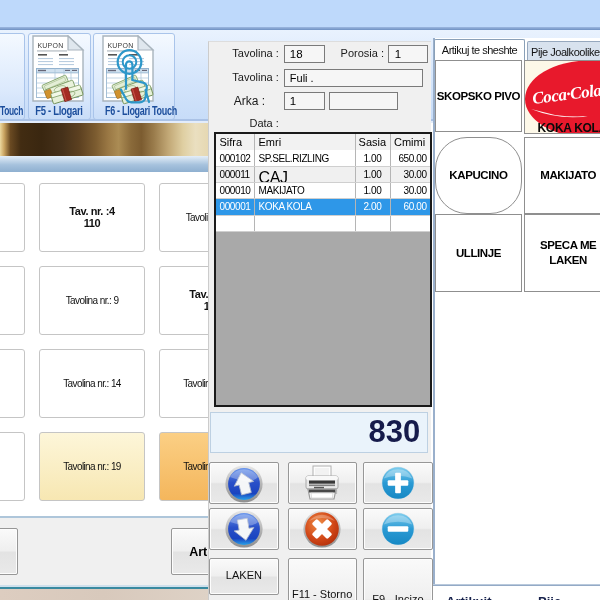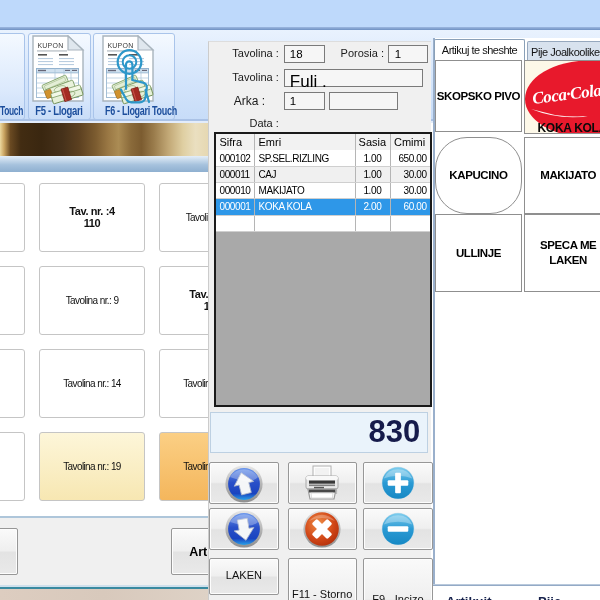--- a/index.html
+++ b/index.html
@@ -163,21 +163,21 @@
 <div id="dlg" class="abs" style="left:208px;top:41px;width:223px;height:559px;background:#f0f0f0;border-left:1px solid #cccccc;border-top:1px solid #dddddd;box-sizing:border-box;">
 
   <div class="abs" style="right:152.2px;top:5px;font-size:11px;color:#1a1a1a;">Tavolina :</div>
   <div class="abs" style="right:47px;top:5px;font-size:11px;color:#1a1a1a;">Porosia :</div>
   <div class="abs" style="right:152.2px;top:29px;font-size:11px;color:#1a1a1a;">Tavolina :</div>
   <div class="abs" style="right:166px;top:52px;font-size:12px;color:#1a1a1a;">Arka :</div>
   <div class="abs" style="right:152.2px;top:75px;font-size:11px;color:#1a1a1a;">Data :</div>
 
   <div class="abs" style="left:74.8px;top:2.5px;width:41px;height:18px;background:#f6f6f6;border:1px solid #7a7a7a;box-sizing:border-box;font-size:11.5px;padding:2.5px 0 0 5px;">18</div>
   <div class="abs" style="left:178.8px;top:2.5px;width:40.5px;height:18px;background:#f6f6f6;border:1px solid #7a7a7a;box-sizing:border-box;font-size:11.5px;padding:2.5px 0 0 6px;">1</div>
-  <div class="abs" style="left:74.8px;top:26.5px;width:139px;height:18px;background:#f6f6f6;border:1px solid #7a7a7a;box-sizing:border-box;font-size:17px;padding:2.5px 0 0 5px;">Fuli .</div>
+  <div class="abs" style="left:74.8px;top:26.5px;width:139px;height:18px;background:#f6f6f6;border:1px solid #7a7a7a;box-sizing:border-box;font-size:11px;padding:2.5px 0 0 5px;">Fuli .</div>
   <div class="abs" style="left:74.8px;top:49.5px;width:41px;height:18px;background:#f6f6f6;border:1px solid #7a7a7a;box-sizing:border-box;font-size:11.5px;padding:2.5px 0 0 5px;">1</div>
   <div class="abs" style="left:119.5px;top:49.5px;width:69px;height:18px;background:#f6f6f6;border:1px solid #7a7a7a;box-sizing:border-box;"></div>
 
   <div class="abs" style="left:4.5px;top:90px;width:218.5px;height:275px;border:2px solid #1a1a1a;box-sizing:border-box;background:#a9a9a9;overflow:hidden;">
 
     <div class="abs" style="left:0;top:0;width:214.5px;height:16px;background:#f2f2f2;border-bottom:1px solid #999;"></div>
     <div class="abs" style="left:4px;top:2px;font-size:11px;">Sifra</div>
     <div class="abs" style="left:43px;top:2px;font-size:11px;">Emri</div>
     <div class="abs" style="left:139.7px;top:2px;width:34.4px;text-align:center;font-size:11px;">Sasia</div>
     <div class="abs" style="left:174.1px;top:2px;width:40px;text-align:center;font-size:11px;">Cmimi</div>
@@ -186,21 +186,21 @@
     <div class="abs" style="left:0;top:32px;width:214.5px;height:16px;background:#f0f0f0;"></div>
     <div class="abs" style="left:0;top:48px;width:214.5px;height:16px;background:#fff;"></div>
     <div class="abs" style="left:0;top:64px;width:214.5px;height:17px;background:#2e97e8;"></div>
     <div class="abs" style="left:0;top:81px;width:214.5px;height:16px;background:#fff;"></div>
 
     <div class="abs" style="left:4px;top:19px;font-size:10px;letter-spacing:-0.4px;">000102</div>
     <div class="abs" style="left:43px;top:19px;font-size:10px;letter-spacing:-0.4px;">SP.SEL.RIZLING</div>
     <div class="abs" style="left:139.7px;top:19px;width:34.4px;text-align:center;font-size:10px;letter-spacing:-0.4px;">1.00</div>
     <div class="abs" style="left:174.1px;top:19px;width:37px;text-align:right;font-size:10px;letter-spacing:-0.4px;">650.00</div>
     <div class="abs" style="left:4px;top:35px;font-size:10px;letter-spacing:-0.4px;">000011</div>
-    <div class="abs" style="left:43px;top:35px;font-size:10px;letter-spacing:-0.4px;">CAJ</div>
+    <div class="abs" style="left:43px;top:35px;font-size:16px;letter-spacing:-0.4px;">CAJ</div>
     <div class="abs" style="left:139.7px;top:35px;width:34.4px;text-align:center;font-size:10px;letter-spacing:-0.4px;">1.00</div>
     <div class="abs" style="left:174.1px;top:35px;width:37px;text-align:right;font-size:10px;letter-spacing:-0.4px;">30.00</div>
     <div class="abs" style="left:4px;top:51px;font-size:10px;letter-spacing:-0.4px;">000010</div>
     <div class="abs" style="left:43px;top:51px;font-size:10px;letter-spacing:-0.4px;">MAKIJATO</div>
     <div class="abs" style="left:139.7px;top:51px;width:34.4px;text-align:center;font-size:10px;letter-spacing:-0.4px;">1.00</div>
     <div class="abs" style="left:174.1px;top:51px;width:37px;text-align:right;font-size:10px;letter-spacing:-0.4px;">30.00</div>
     <div class="abs" style="left:4px;top:67px;font-size:10px;letter-spacing:-0.4px;color:#fff;">000001</div>
     <div class="abs" style="left:43px;top:67px;font-size:10px;letter-spacing:-0.4px;color:#fff;">KOKA KOLA</div>
     <div class="abs" style="left:139.7px;top:67px;width:34.4px;text-align:center;font-size:10px;letter-spacing:-0.4px;color:#fff;">2.00</div>
     <div class="abs" style="left:174.1px;top:67px;width:37px;text-align:right;font-size:10px;letter-spacing:-0.4px;color:#fff;">60.00</div>

